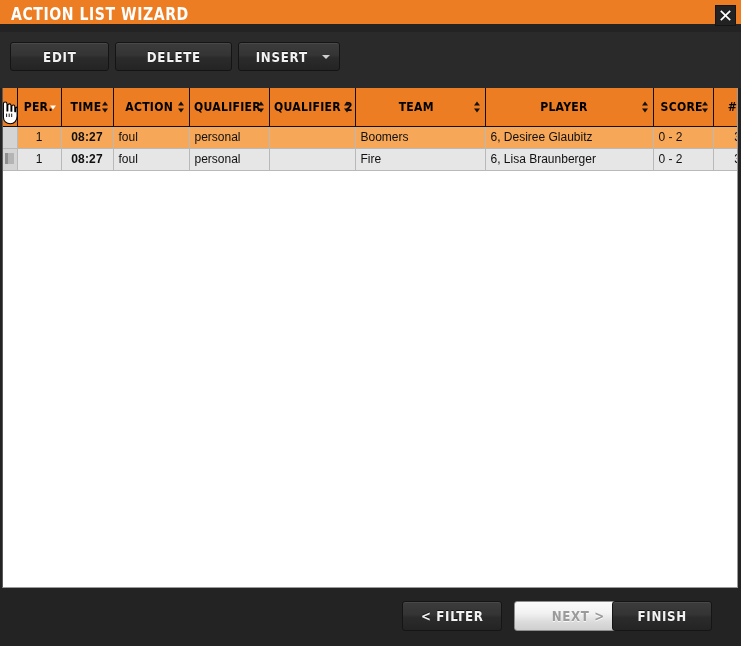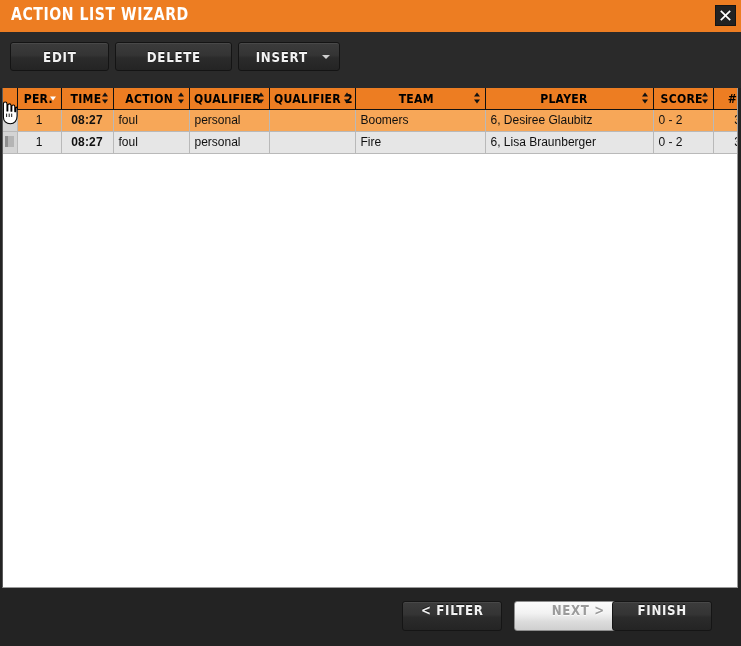--- a/index.html
+++ b/index.html
@@ -11,21 +11,21 @@
     -webkit-font-smoothing:none;
   }
   .app{
     position:relative;width:741px;height:646px;
     background:#232323;
     box-sizing:border-box;
   }
 
   
   .titlebar{
-    position:absolute;left:0;top:0;width:741px;height:32px;
+    position:absolute;left:0;top:0;width:741px;height:24px;
     background:#ED7D22;
     box-sizing:border-box;
   }
   .titlebar .title{
     position:absolute;left:11px;top:4px;
     font-family:"DejaVu Sans Condensed","Liberation Sans",sans-serif;
     font-size:17px;font-weight:bold;letter-spacing:0.6px;
     color:#ffffff;
     text-transform:uppercase;
     transform:scaleX(0.92);
@@ -104,21 +104,21 @@
     overflow:hidden;
   }
   table.grid{
     border-collapse:collapse;
     width:100%;
     table-layout:fixed;
   }
   table.grid th{
     background:#ED7D22;
     color:#000000;
-    height:21px;
+    height:38px;
     padding:0 4px;
     font-family:"DejaVu Sans Condensed","Liberation Sans",sans-serif;
     font-size:13px;font-weight:bold;
     letter-spacing:0.3px;
     text-transform:uppercase;
     border-right:1px solid #111111;
     border-bottom:1px solid #111111;
     box-sizing:border-box;
     position:relative;
     white-space:nowrap;
@@ -199,21 +199,21 @@
   .bottombar{
     position:absolute;left:0;bottom:0;width:741px;height:58px;
     background:#232323;
   }
   .bbtn{
     position:absolute;top:13px;height:30px;
     border:1px solid #151515;
     border-radius:3px;
     box-sizing:border-box;
     cursor:pointer;
-    display:flex;align-items:flex-start;justify-content:center;
+    display:flex;align-items:center;justify-content:center;
     background:linear-gradient(to bottom,#3c3c3c 0%,#343434 45%,#2b2b2b 55%,#242424 100%);
     box-shadow:inset 0 1px 0 rgba(255,255,255,0.07);
   }
   .bbtn span{
     font-family:"DejaVu Sans Condensed","Liberation Sans",sans-serif;
     font-size:14px;font-weight:bold;letter-spacing:0.7px;
     color:#f2f2f2;text-transform:uppercase;
     transform:scaleX(0.94);white-space:nowrap;
     text-shadow:0 -1px 0 rgba(0,0,0,0.6);
   }

